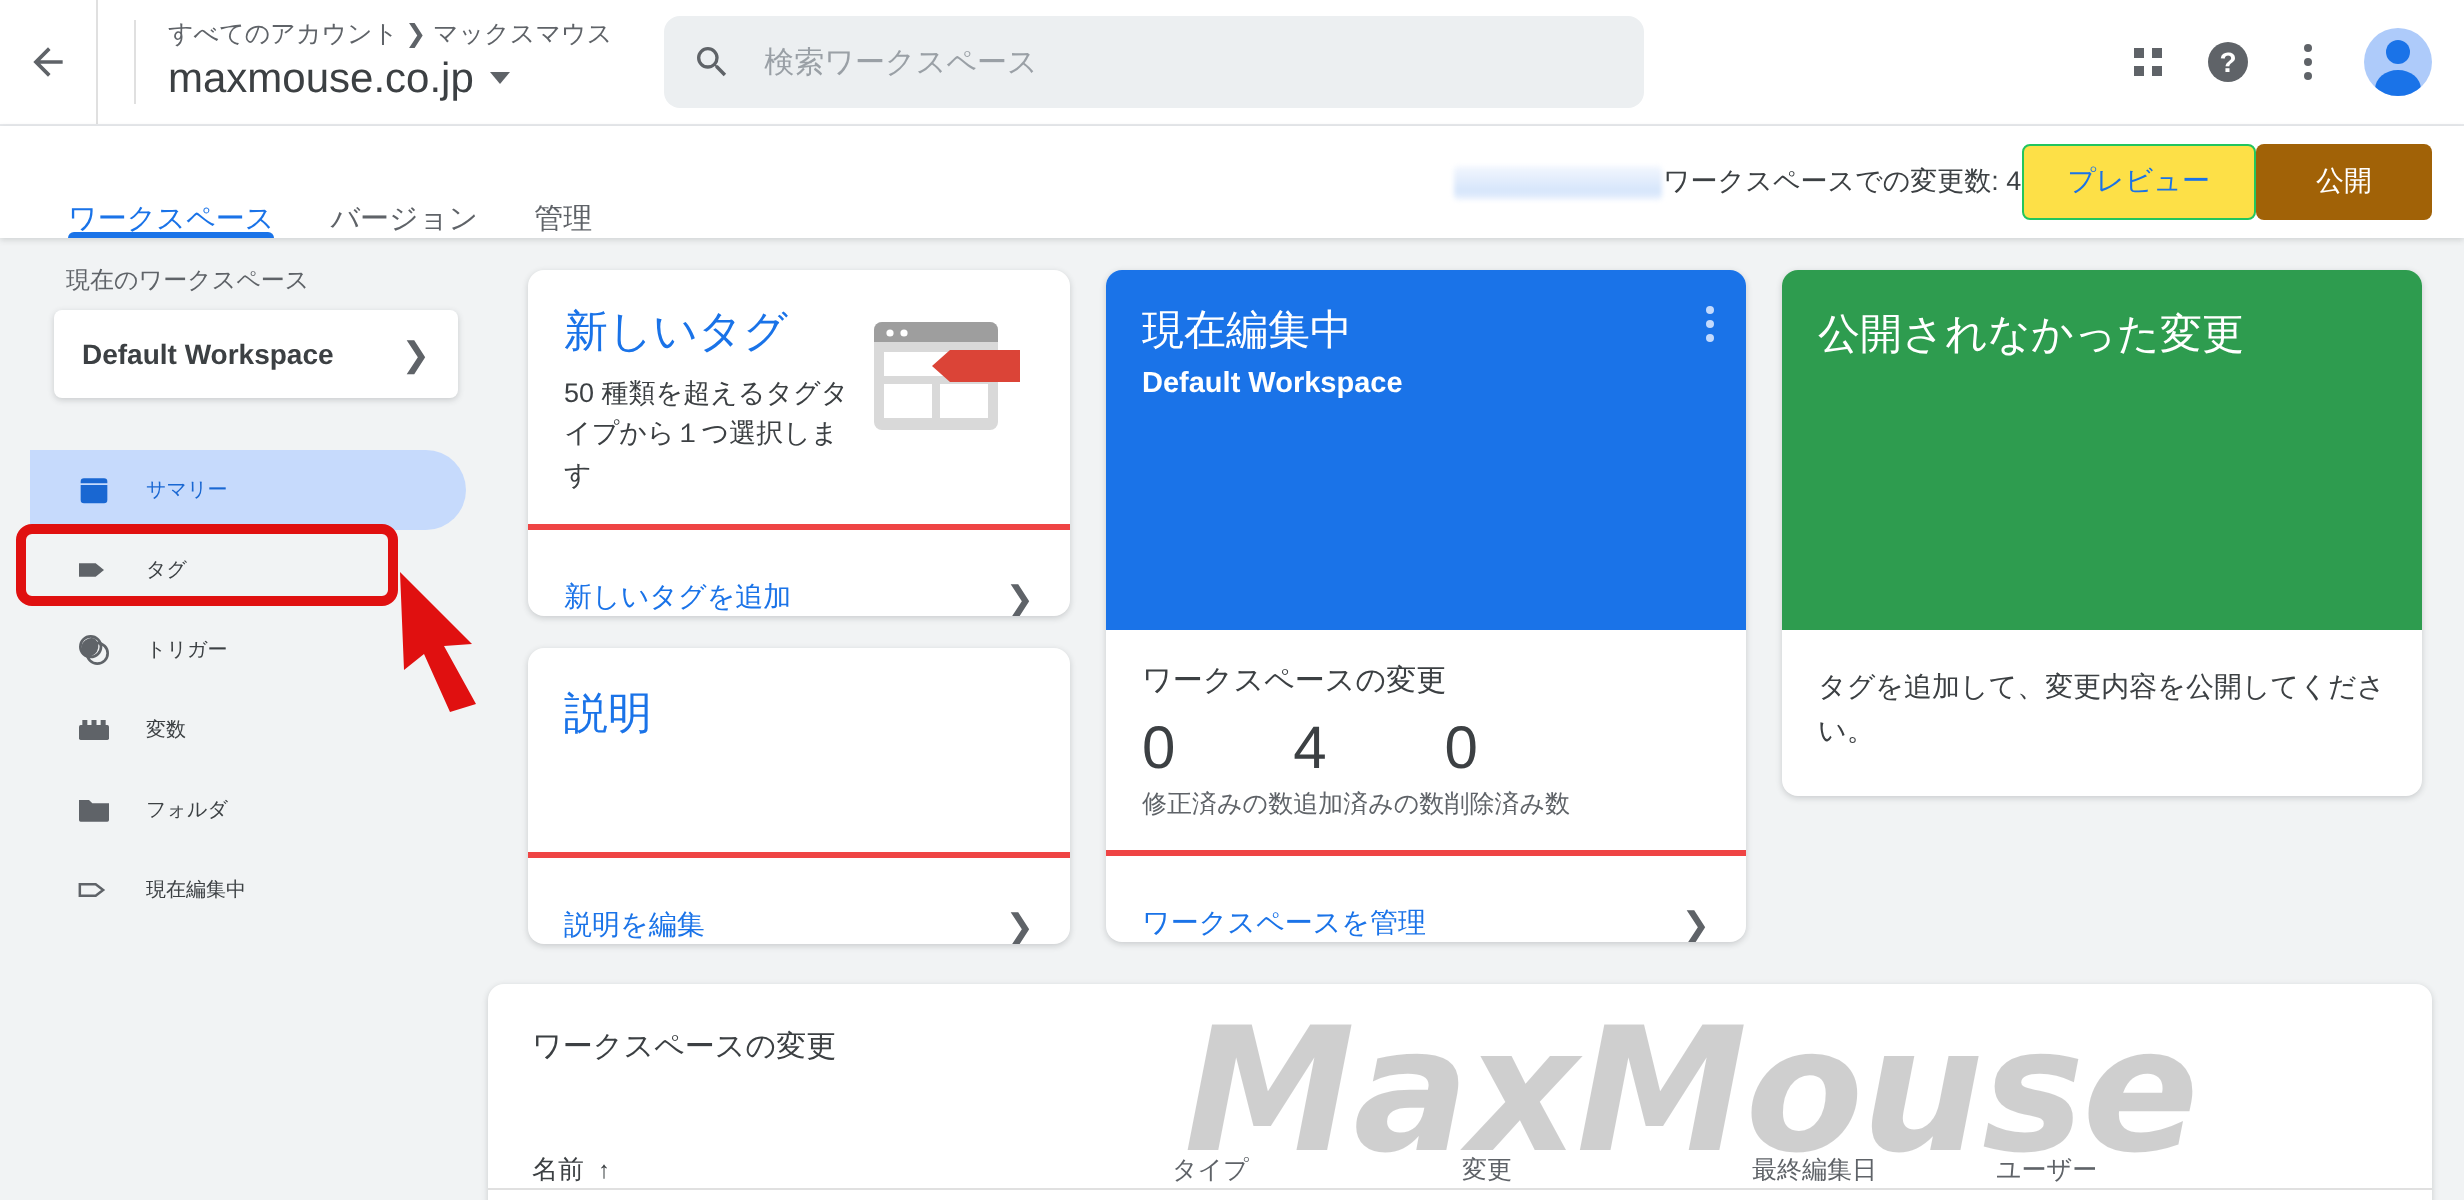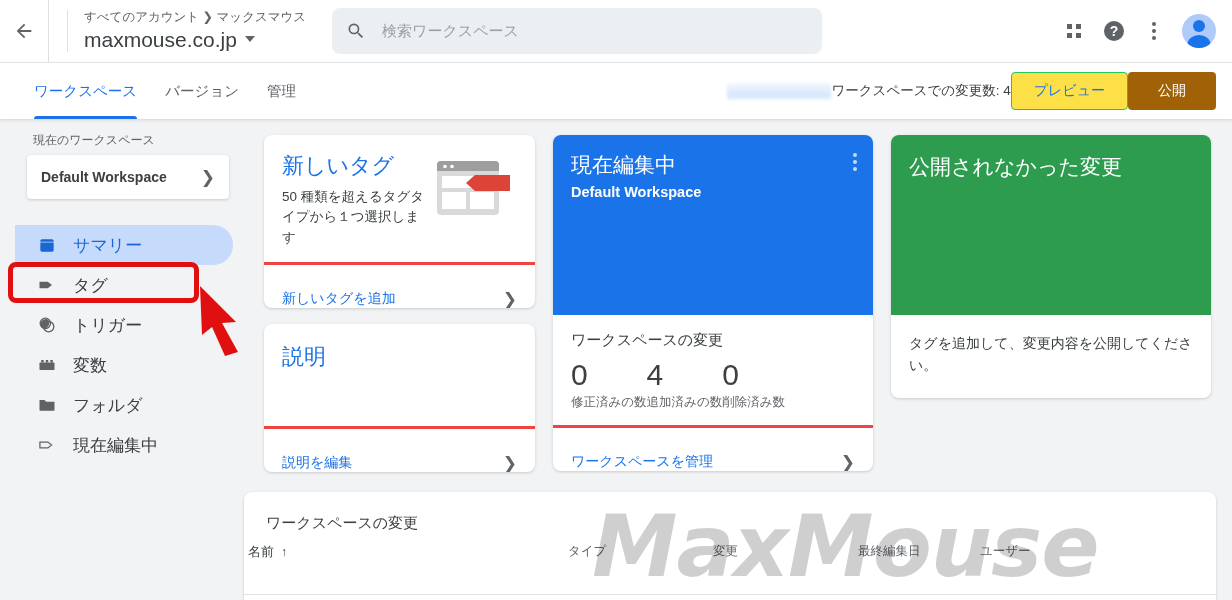--- a/index.html
+++ b/index.html
@@ -74,21 +74,21 @@
 
   
   .tabbar {
     position: absolute; top: 63px; left: 0; width: 1232px; height: 56px;
     background: #fff; display: flex; align-items: center;
     box-shadow: 0 1px 3px rgba(60,64,67,.18);
     z-index: 3;
   }
   .tabs { display: flex; align-items: flex-end; height: 56px; padding-left: 20px; }
   .tab {
-    position: relative; height: 56px; display: flex; align-items: center;
+    position: relative; height: 56px; display: flex; align-items: flex-end;
     padding: 0 14px; font-size: 14.5px; color: #5f6368; cursor: pointer;
     white-space: nowrap;
   }
   .tab.active { color: #1a73e8; }
   .tab.active::after {
     content: ""; position: absolute; left: 14px; right: 14px; bottom: 0;
     height: 3px; background: #1a73e8; border-radius: 3px 3px 0 0;
   }
   .tab-right { margin-left: auto; display: flex; align-items: center; padding-right: 16px; }
   .redacted-chip {
@@ -120,21 +120,21 @@
   .chev { margin-left: auto; color: #5f6368; font-size: 17px; line-height: 1; }
   .nav { margin-top: 26px; }
   .nav-item {
     display: flex; align-items: center; height: 40px; padding-left: 22px;
     border-radius: 0 20px 20px 0; margin-right: 10px; cursor: pointer;
     position: relative;
   }
   .nav-item.active { background: #c6dafc; }
   .nav-item.active .nav-label { color: #1967d2; }
   .nav-ico { width: 22px; display: flex; align-items: center; justify-content: flex-start; }
-  .nav-label { font-size: 17px; color: #3c4043; margin-left: 14px; }
+  .nav-label { font-size: 10px; color: #3c4043; margin-left: 14px; }
 
   
   .hl-box {
     position: absolute; left: 8px; top: 262px; width: 191px; height: 41px;
     border: 5px solid #e01010; border-radius: 8px; pointer-events: none; z-index: 5;
   }
   .red-arrow { position: absolute; left: 196px; top: 282px; z-index: 5; pointer-events: none; }
 
   
   .main { position: absolute; top: 119px; left: 228px; width: 1004px; height: 481px; overflow: hidden; }
@@ -183,21 +183,21 @@
   .green-title { font-size: 21px; color: #fff; }
   .green-body { padding: 18px 18px 22px 18px; }
   .green-text { font-size: 14px; color: #3c4043; line-height: 1.55; }
 
   
   .table-card {
     margin: 20px 16px 0 16px; background: #fff; border-radius: 8px;
     box-shadow: 0 1px 3px rgba(60,64,67,.22); overflow: hidden; position: relative;
   }
   .table-title { font-size: 15px; color: #3c4043; padding: 22px 22px 0 22px; }
-  .thead { display: flex; align-items: flex-start; height: 52px; padding: 0 4px;
+  .thead { display: flex; align-items: flex-end; height: 52px; padding: 0 22px;
            border-bottom: 1px solid #e0e0e0; margin-top: 10px; }
   .th { font-size: 12.5px; color: #5f6368; display: flex; align-items: center; }
   .th.name { font-size: 13px; color: #3c4043; width: 320px; }
   .th.type { width: 145px; }
   .th.change { width: 145px; }
   .th.edited { width: 122px; }
   .th.user { width: 120px; }
   .sort-arrow { margin-left: 7px; font-size: 12px; color: #3c4043; }
   .trow { display: flex; align-items: center; height: 26px; padding: 0 22px; }
 

